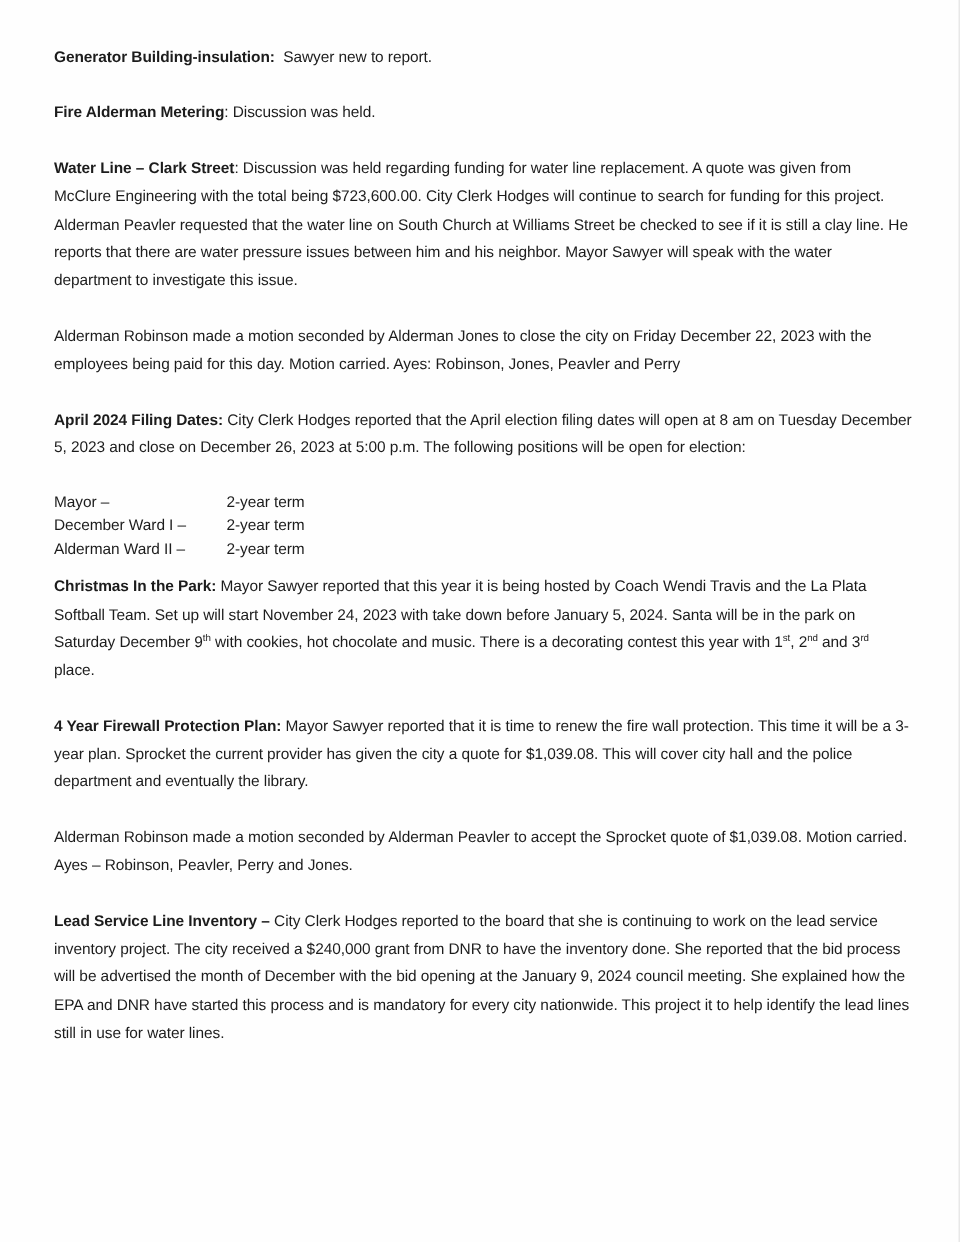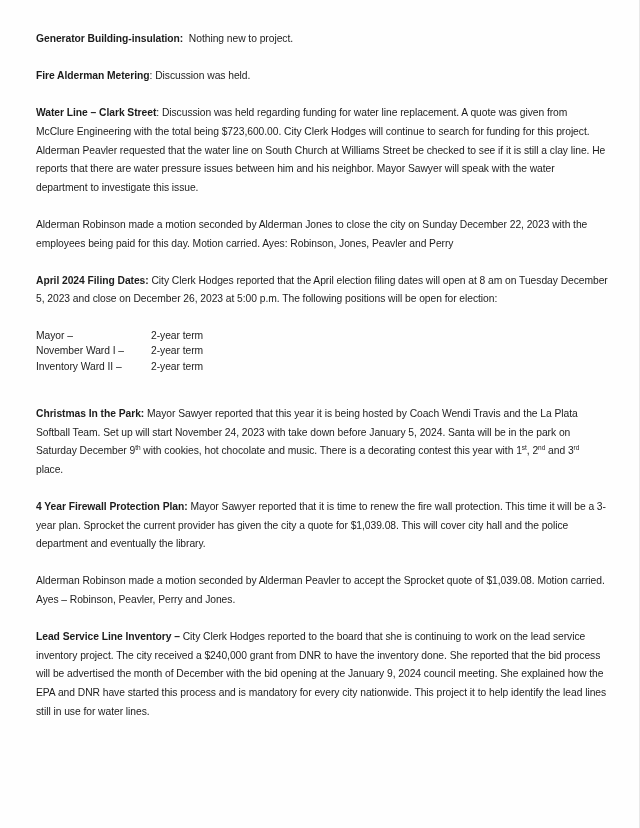--- a/index.html
+++ b/index.html
@@ -26,21 +26,21 @@
       letter-spacing: -0.05px;
     }
     .para {
       margin: 0 0 18.6px 0;
     }
     .heading {
       font-weight: bold;
       text-align: right;
     }
     .term-table {
-      margin: 0 0 31px 0;
+      margin: 0 0 9px 0;
       border-collapse: collapse;
     }
     .term-table td {
       padding: 0;
       line-height: 15.5px;
       vertical-align: top;
     }
     .term-table td.pos {
       width: 115px;
     }
@@ -57,53 +57,53 @@
       height: 828px;
       background: #e8e8e8;
     }
   </style>
 </head>
 <body>
 
 <div class="page">
 
   <p class="para">
-    <span class="heading">Generator Building-insulation:</span><span style="white-space:pre-wrap">  Nothing new to project.</span>
+    <span class="heading">Generator Building-insulation:</span><span style="white-space:pre-wrap">  Sawyer new to report.</span>
   </p>
 
   <p class="para">
     <span class="heading">Fire Alderman Metering</span><span>: Discussion was held.</span>
   </p>
 
   <p class="para">
     <span class="heading">Water Line – Clark Street</span><span>: Discussion was held regarding funding for water line replacement.  A quote was given from McClure Engineering with the total being $723,600.00. City Clerk Hodges will continue to search for funding for this project.  Alderman Peavler requested that the water line on South Church at Williams Street be checked to see if it is still a clay line.  He reports that there are water pressure issues between him and his neighbor. Mayor Sawyer will speak with the water department to investigate this issue.</span>
   </p>
 
 
 
   <p class="para">
-    <span>Alderman Robinson made a motion seconded by Alderman Jones to close the city on Sunday December 22, 2023 with the employees being paid for this day. Motion carried. Ayes: Robinson, Jones, Peavler and Perry</span>
+    <span>Alderman Robinson made a motion seconded by Alderman Jones to close the city on Friday December 22, 2023 with the employees being paid for this day. Motion carried. Ayes: Robinson, Jones, Peavler and Perry</span>
   </p>
 
   <p class="para">
     <span class="heading">April 2024 Filing Dates:</span><span> City Clerk Hodges reported that the April election filing dates will open at 8 am on Tuesday December 5, 2023 and close on December 26, 2023 at 5:00 p.m.  The following positions will be open for election:</span>
   </p>
 
   <table class="term-table">
     <tbody>
         <tr>
       <td class="pos">Mayor –</td>
       <td>2-year term</td>
     </tr>
     <tr>
-      <td class="pos">November Ward I –</td>
+      <td class="pos">December Ward I –</td>
       <td>2-year term</td>
     </tr>
     <tr>
-      <td class="pos">Inventory Ward II –</td>
+      <td class="pos">Alderman Ward II –</td>
       <td>2-year term</td>
     </tr>
   </tbody>
     </table>
 
   <p class="para">
     <span class="heading">Christmas In the Park:</span><span> Mayor Sawyer reported that this year it is being hosted by Coach Wendi Travis and the La Plata Softball Team.  Set up will start November 24, 2023 with take down before January 5, 2024.  Santa will be in the park on Saturday December 9</span><sup>th</sup><span> with cookies, hot chocolate and music.  There is a decorating contest this year with 1</span><sup>st</sup><span>, 2</span><sup>nd</sup><span> and 3</span><sup>rd</sup><span> place.</span>
   </p>
 
   <p class="para">

